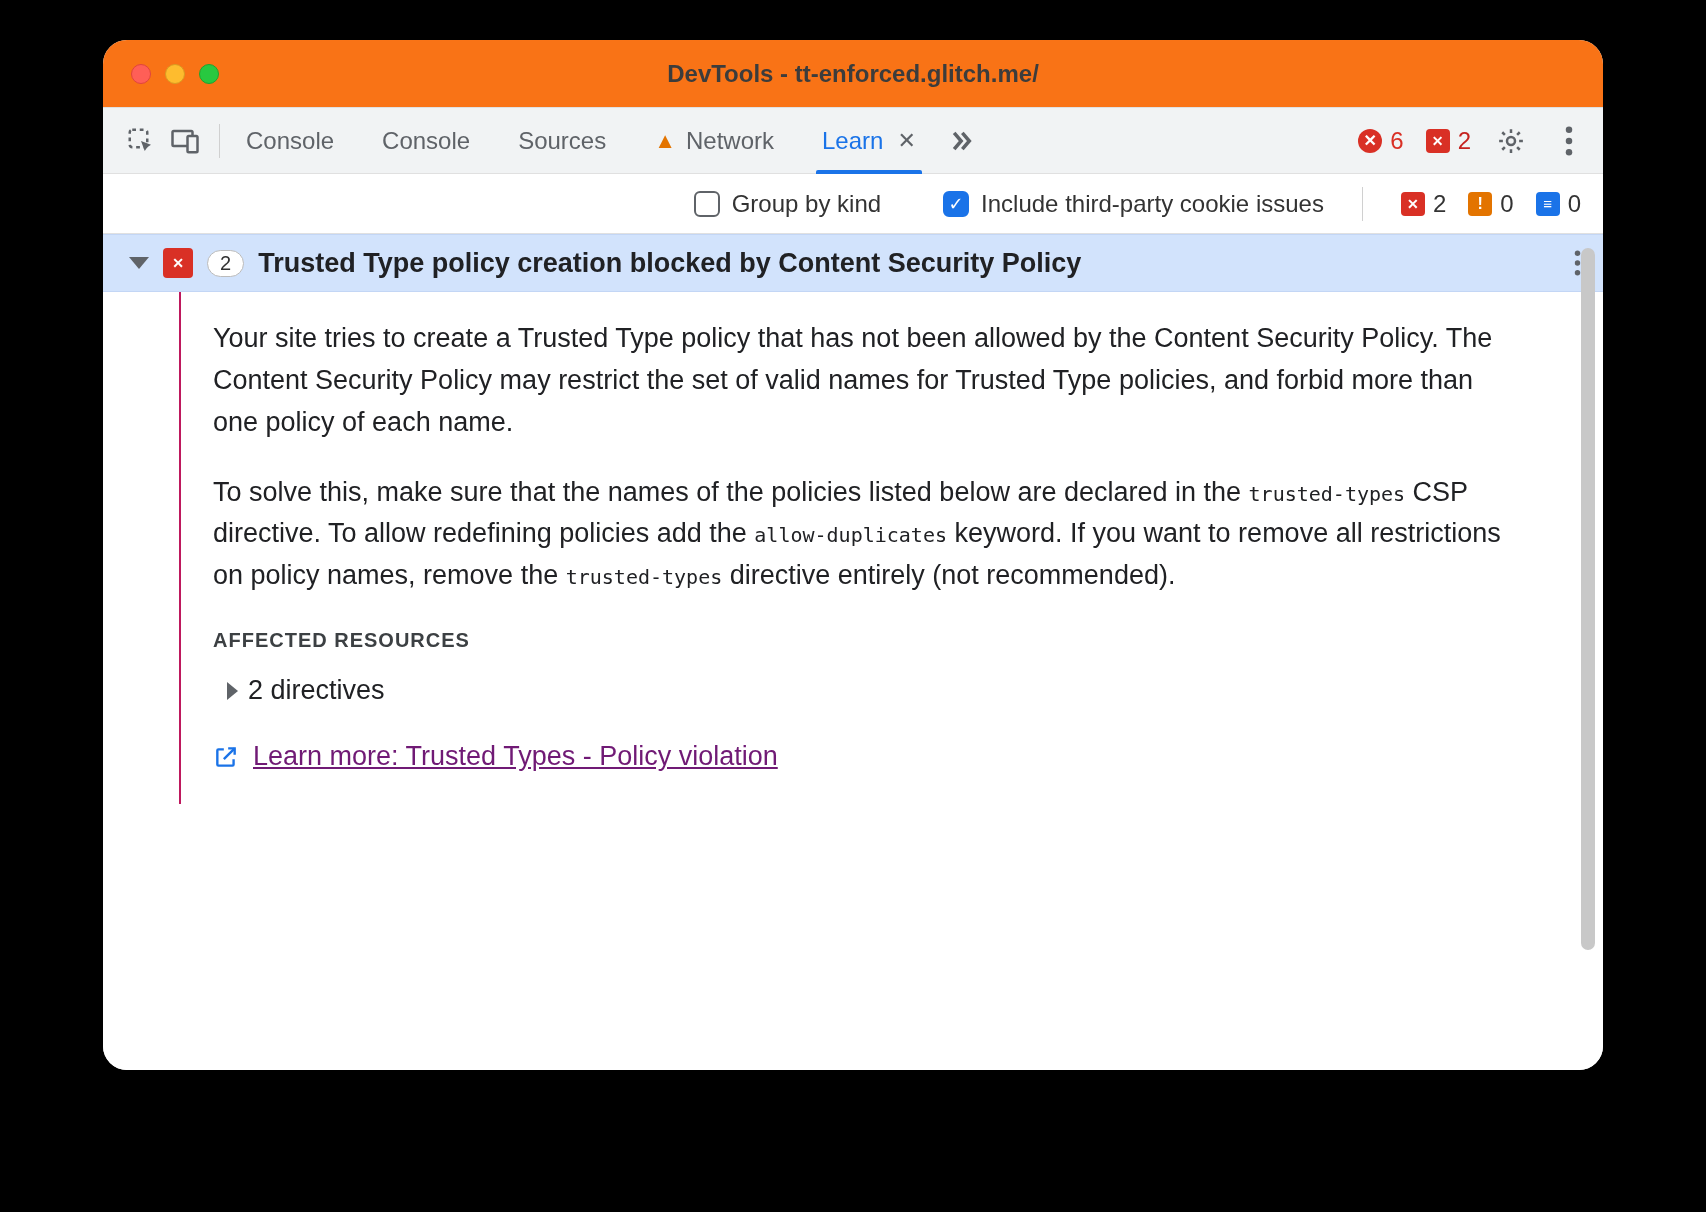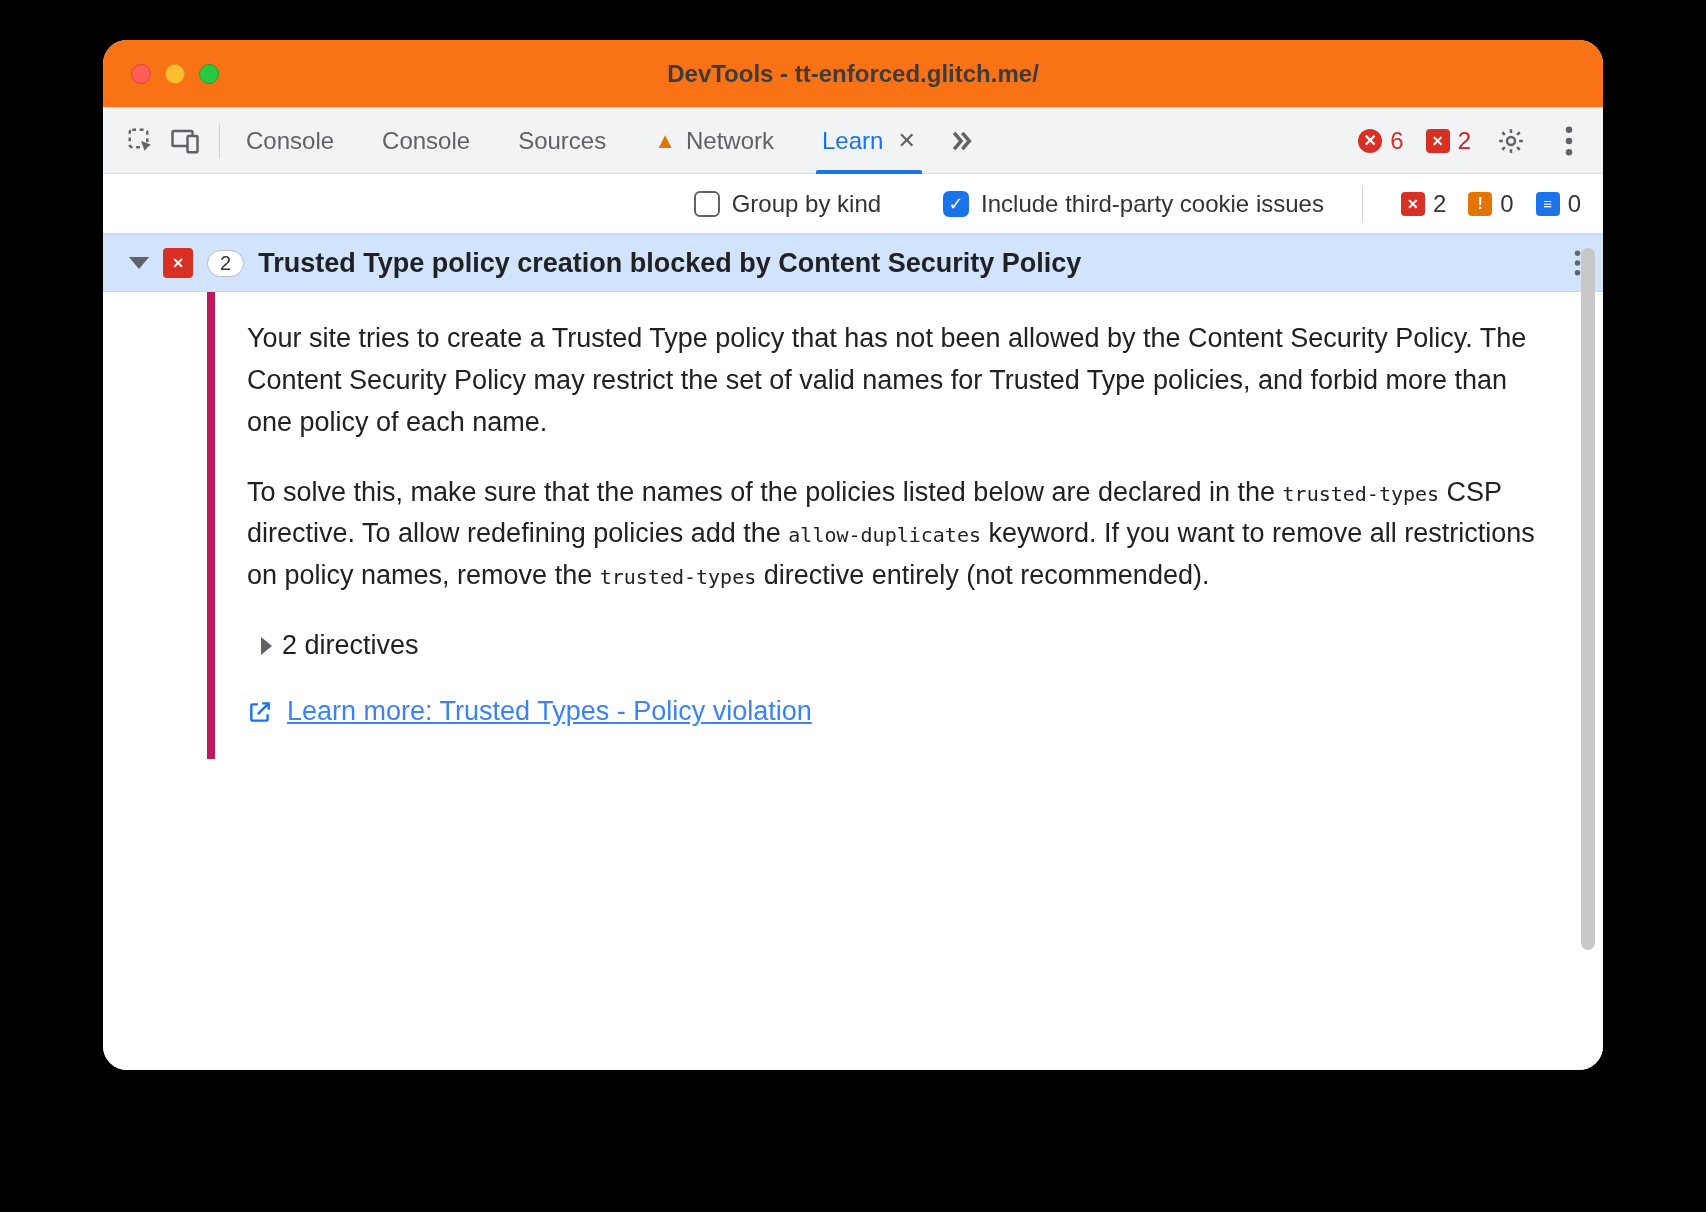--- a/index.html
+++ b/index.html
@@ -114,34 +114,34 @@
     padding: 0 22px 0 26px;
     border-top: 1px solid #c3d6f5;
     border-bottom: 1px solid #c3d6f5;
   }
   .tri { width:0;height:0;border-left:10px solid transparent;border-right:10px solid transparent;border-top:12px solid #5f6368; cursor:pointer;}
   .pill { background:#fff; border:1px solid #bbb; border-radius:14px; padding:1px 12px; font-size:20px; color:#333; min-width:34px; text-align:center;}
   .issue-title { font-weight:700; font-size:27px; flex:1; }
   .kebab-sm { color:#5f6368; cursor:pointer; font-size:24px;}
   
   .issue-body {
-    border-left: 8px solid #be185d;
-    margin-left: 104px;
+    border-left: 2px solid #be185d;
+    margin-left: 76px;
     padding: 26px 36px 26px 32px;
     font-size:27px;
     line-height: 1.55;
     color:#202124;
     max-width: 1380px;
   }
   .issue-body p { margin: 0 0 28px 0; }
   code { font-family: ui-monospace, Menlo, Consolas, monospace; font-size:20px; }
   .resources-h { font-size:20px; letter-spacing:1px; color:#3c4043; font-weight:600; text-transform:uppercase; margin: 24px 0 14px 0;}
   .res-row { display:flex; align-items:center; gap:10px; font-size:27px; cursor:pointer; margin-bottom: 24px; padding-left: 14px;}
   .caret-r { width:0;height:0;border-top:9px solid transparent;border-bottom:9px solid transparent;border-left:11px solid #5f6368;}
-  .learn { display:flex; align-items:center; gap:14px; color:#3b82f6; font-size:27px; cursor:pointer; margin-top: 12px;}
+  .learn { display:flex; align-items:center; gap:14px; color:#701a75; font-size:27px; cursor:pointer; margin-top: 12px;}
   .learn span { text-decoration: underline; }
   svg { display:block; }
 </style>
 </head>
 <body>
 
 <div class="window">
 
   <div class="titlebar">
     <div class="traffic-lights">
@@ -251,20 +251,21 @@
           </svg>
       </div>
     </div>
 
     <div class="issue-body">
       <p>Your site tries to create a Trusted Type policy that has not been allowed by the Content Security Policy. The Content Security Policy may restrict the set of valid names for Trusted Type policies, and forbid more than one policy of each name.</p>
       <p>
         <span>To solve this, make sure that the names of the policies listed below are declared in the </span><code>trusted-types</code><span> CSP directive. To allow redefining policies add the </span><code>allow-duplicates</code><span> keyword. If you want to remove all restrictions on policy names, remove the </span><code>trusted-types</code><span> directive entirely (not recommended).</span>
       </p>
 
+      <div class="resources-h">Affected Resources</div>
       <div class="res-row">
         <span class="caret-r"></span>
         <span>2 directives</span>
       </div>
 
       <div class="learn">
         <svg width="26" height="26" viewBox="0 0 24 24" fill="none" stroke="#1a73e8" stroke-width="2.2">
           <path d="M14 4h6v6"></path>
             <path d="M20 4L10 14"></path>
             <path d="M19 14v5a1 1 0 0 1-1 1H5a1 1 0 0 1-1-1V6a1 1 0 0 1 1-1h5"></path>

